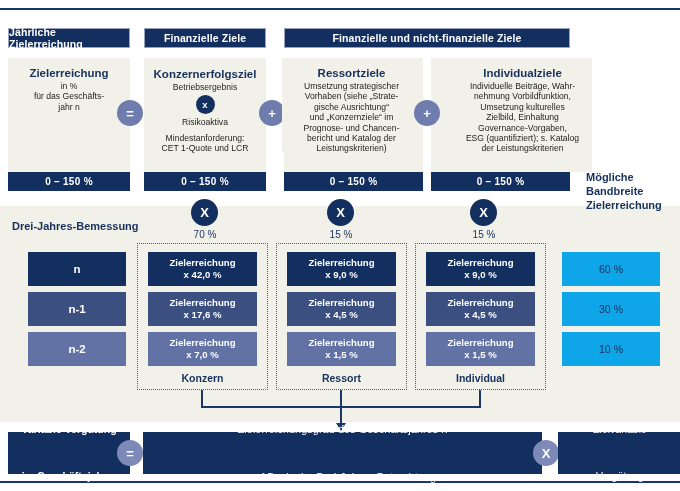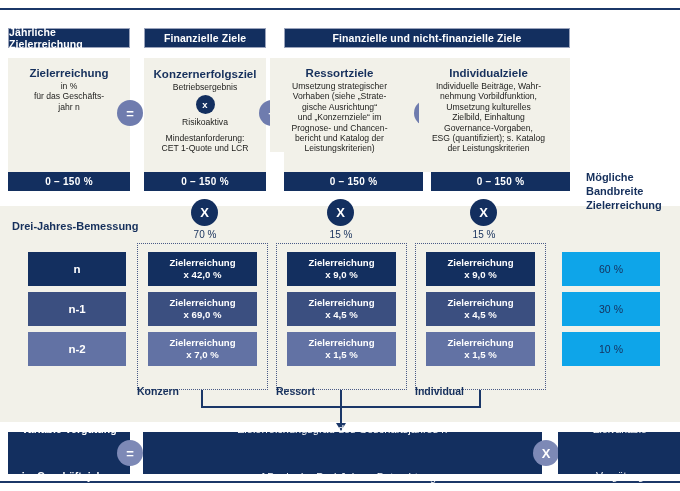--- a/index.html
+++ b/index.html
@@ -93,21 +93,21 @@
     font-size:9.6px;font-weight:bold;color:#fff;line-height:12px;
     box-sizing:border-box;
   }
   .dashgroup{
     position:absolute;
     border:1px dotted #4a5a86;
     box-sizing:border-box;
   }
   .grouplabel{
     position:absolute;font-size:10.5px;font-weight:bold;color:#16305c;
-    margin-top:13px;
+    text-align:center;
   }
   .pctbox{
     position:absolute;background:#0ea5e9;
     display:flex;align-items:center;justify-content:center;
     font-size:10.5px;color:#16305c;
   }
 
   
   .vline{position:absolute;background:#1b3768;width:2px;}
   .hline{position:absolute;background:#1b3768;height:2px;}
@@ -176,39 +176,39 @@
     <div class="sub">CET 1-Quote und LCR</div>
   </div>
   <div class="range" style="left:144px;top:172px;width:122px;">
     <span>0 – 150 %</span>
   </div>
 
   <div class="op" style="left:259px;top:100px;">
     <span>+</span>
   </div>
 
-  <div class="card" style="left:270px;top:58px;width:139px;height:94px;">
+  <div class="card" style="left:282px;top:58px;width:139px;height:94px;">
     <div class="title">Ressortziele</div>
     <div class="sub">Umsetzung strategischer</div>
     <div class="sub">Vorhaben (siehe „Strate-</div>
     <div class="sub">gische Ausrichtung“</div>
     <div class="sub">und „Konzernziele“ im</div>
     <div class="sub">Prognose- und Chancen-</div>
     <div class="sub">bericht und Katalog der</div>
     <div class="sub">Leistungskriterien)</div>
   </div>
   <div class="range" style="left:284px;top:172px;width:139px;">
     <span>0 – 150 %</span>
   </div>
 
   <div class="op" style="left:414px;top:100px;">
     <span>+</span>
   </div>
 
-  <div class="card" style="left:419px;top:58px;width:139px;height:114px;">
+  <div class="card" style="left:453px;top:58px;width:139px;height:114px;">
     <div class="title">Individualziele</div>
     <div class="sub">Individuelle Beiträge, Wahr-</div>
     <div class="sub">nehmung Vorbildfunktion,</div>
     <div class="sub">Umsetzung kulturelles</div>
     <div class="sub">Zielbild, Einhaltung</div>
     <div class="sub">Governance-Vorgaben,</div>
     <div class="sub">ESG (quantifiziert); s. Katalog</div>
     <div class="sub">der Leistungskriterien</div>
   </div>
   <div class="range" style="left:431px;top:172px;width:139px;">
@@ -258,21 +258,21 @@
   <div class="dashgroup" style="left:137px;top:243px;width:131px;height:147px;"></div>
   <div class="dashgroup" style="left:276px;top:243px;width:131px;height:147px;"></div>
   <div class="dashgroup" style="left:415px;top:243px;width:131px;height:147px;"></div>
 
   <div class="achbox navy" style="left:148px;top:252px;width:109px;height:34px;">
     <div>Zielerreichung</div>
     <div>x 42,0 %</div>
   </div>
   <div class="achbox navy2" style="left:148px;top:292px;width:109px;height:34px;">
     <div>Zielerreichung</div>
-    <div>x 69,0 %</div>
+    <div>x 17,6 %</div>
   </div>
   <div class="achbox navy3" style="left:148px;top:332px;width:109px;height:34px;">
     <div>Zielerreichung</div>
     <div>x 7,0 %</div>
   </div>
   <div class="grouplabel" style="left:137px;top:372px;width:131px;">
     <span>Konzern</span>
   </div>
 
   <div class="achbox navy" style="left:287px;top:252px;width:109px;height:34px;">

